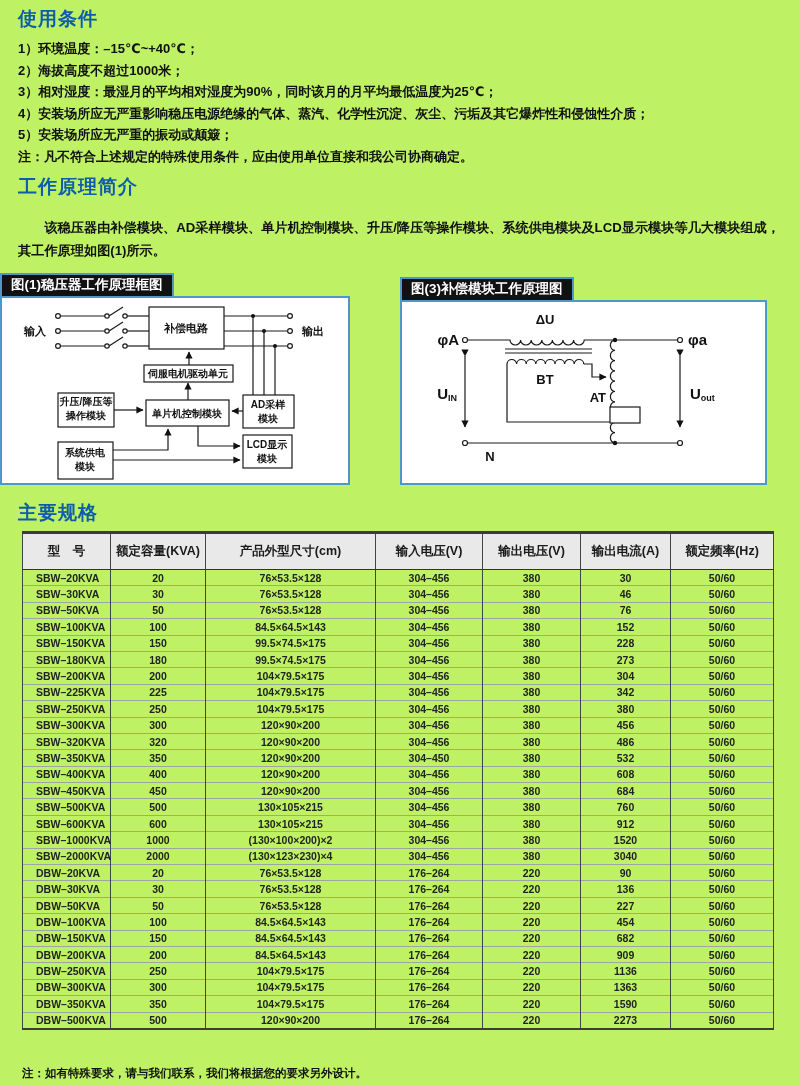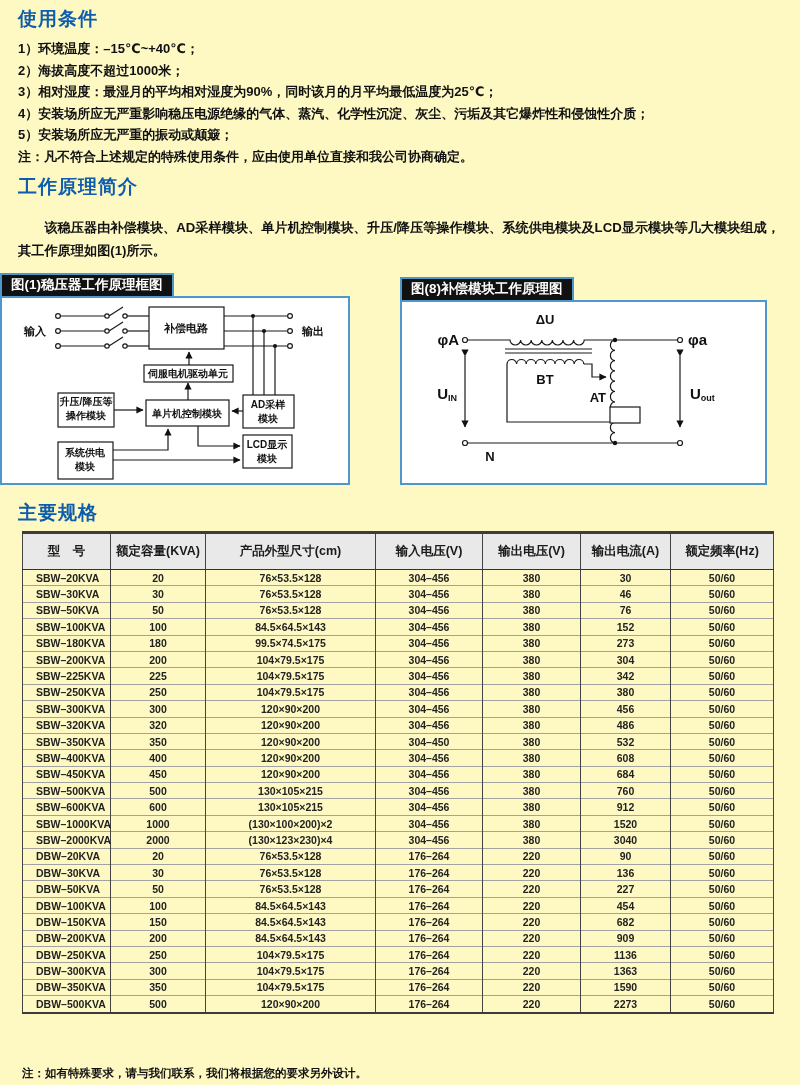--- a/index.html
+++ b/index.html
@@ -1,17 +1,17 @@
 <!DOCTYPE html>
 <html><head>
 <meta charset="utf-8">
 <style>
   html,body{margin:0;padding:0;background:#ffffff;}
   body{font-family:"Liberation Sans","DejaVu Sans",sans-serif;color:#1a1a1a;}
-  .page{position:relative;width:800px;height:1085px;background:#fef9c3;overflow:hidden;}
+  .page{position:relative;width:800px;height:1085px;background:#bef264;overflow:hidden;}
 
   .sec-heading{position:absolute;left:18px;font-size:19px;font-weight:bold;color:#0d5cad;letter-spacing:1px;}
   #h-usage{top:6px;}
   #h-principle{top:174px;}
   #h-specs{top:500px;text-align:right;}
 
   .cond-list{position:absolute;left:18px;top:38px;width:770px;font-size:13px;font-weight:bold;color:#111;}
   .cond-list .cond-item{line-height:21.6px;white-space:nowrap;}
 
   .principle-para{position:absolute;left:18px;top:204px;width:766px;font-size:13.2px;font-weight:bold;
@@ -141,21 +141,21 @@
         <text class="blabel" x="266" y="124">模块</text>
         <text class="blabel" x="83" y="158">系统供电</text>
         <text class="blabel" x="83" y="172">模块</text>
         <text class="blabel" x="265" y="150">LCD显示</text>
         <text class="blabel" x="265" y="164">模块</text>
       </g>
     </svg>
   </div>
 
   <div class="figure" id="figure2">
-    <div class="fig-tab">图(8)补偿模块工作原理图</div>
+    <div class="fig-tab">图(3)补偿模块工作原理图</div>
     <svg viewBox="0 0 363 181">
       <g stroke="#1a1a1a" stroke-width="1.2" fill="none">
 
         <path d="M66 38 H108 a5.3 5 0 0 0 10.6 0 a5.3 5 0 0 0 10.6 0 a5.3 5 0 0 0 10.6 0 a5.3 5 0 0 0 10.6 0 a5.3 5 0 0 0 10.6 0 a5.3 5 0 0 0 10.6 0 a5.3 5 0 0 0 10.6 0 H275"></path>
 
         <line x1="103" y1="47" x2="190" y2="47"></line>
         <line x1="103" y1="51" x2="190" y2="51"></line>
 
         <path d="M105 62 a4.8 4.5 0 0 1 9.6 0 a4.8 4.5 0 0 1 9.6 0 a4.8 4.5 0 0 1 9.6 0 a4.8 4.5 0 0 1 9.6 0 a4.8 4.5 0 0 1 9.6 0 a4.8 4.5 0 0 1 9.6 0 a4.8 4.5 0 0 1 9.6 0 a4.8 4.5 0 0 1 9.6 0"></path>
         <path d="M181.8 62 H190 V75 H204" marker-end="url(#arr)"></path>
@@ -247,20 +247,29 @@
         <tr>
           <td class="model-cell">SBW–100KVA</td>
           <td>100</td>
           <td>84.5×64.5×143</td>
           <td>304–456</td>
           <td>380</td>
           <td>152</td>
           <td>50/60</td>
         </tr>
         <tr>
+          <td class="model-cell">SBW–150KVA</td>
+          <td>150</td>
+          <td>99.5×74.5×175</td>
+          <td>304–456</td>
+          <td>380</td>
+          <td>228</td>
+          <td>50/60</td>
+        </tr>
+        <tr>
           <td class="model-cell">SBW–180KVA</td>
           <td>180</td>
           <td>99.5×74.5×175</td>
           <td>304–456</td>
           <td>380</td>
           <td>273</td>
           <td>50/60</td>
         </tr>
         <tr>
           <td class="model-cell">SBW–200KVA</td>

